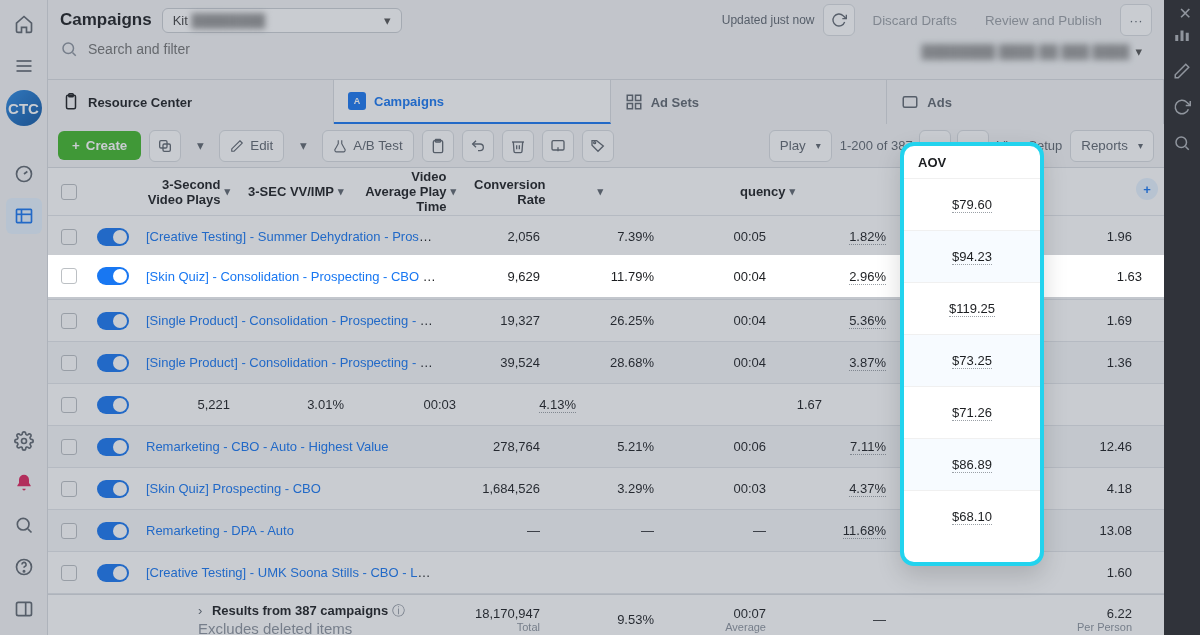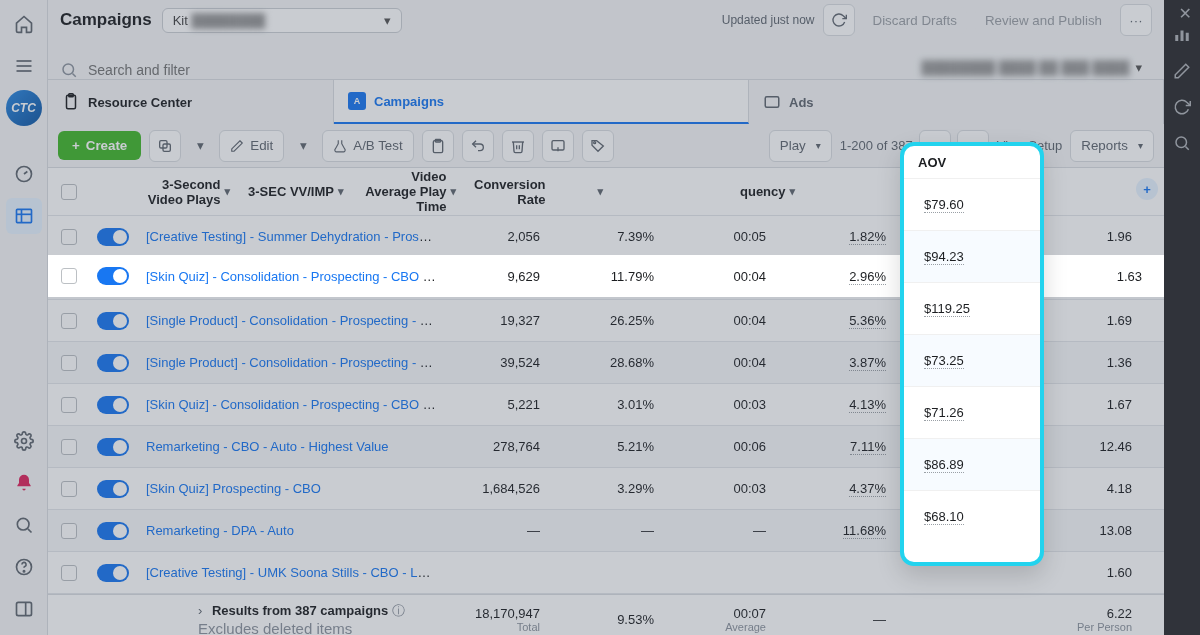--- a/index.html
+++ b/index.html
@@ -19,21 +19,21 @@
   background: #f5f6f7; border-right: 1px solid #dadde1;
   display: flex; flex-direction: column; align-items: center;
   padding-top: 6px; gap: 6px;
 }
 .fb-nav .nav-icon {
   width: 36px; height: 36px; display: flex; align-items: center; justify-content: center;
   border-radius: 6px; color: #606770;
 }
 .fb-nav .nav-icon.avatar {
   background: linear-gradient(135deg,#2c89e2,#1157a3); color: #fff; border-radius: 50%;
-  font-size: 12px; font-weight: 700; font-style: italic;
+  font-size: 15px; font-weight: 700;
 }
 .fb-nav .nav-icon.active { background: #e7f3ff; color: #1877f2; }
 .fb-nav .footer-icons { margin-top: auto; display: flex; flex-direction: column; gap: 6px; margin-bottom: 8px; }
 
 .right-rail {
   position: absolute; right: 0; top: 0; width: 36px; height: 635px;
   background: #2b2c2f; display: flex; flex-direction: column; align-items: center; gap: 18px;
   padding-top: 26px; color: #b0b3b8;
 }
 .right-rail .close-btn { position: absolute; top: 4px; right: 8px; color: #b0b3b8; font-size: 16px; }
@@ -53,21 +53,21 @@
   width: 240px; justify-content: space-between; color: #555;
 }
 .account-dropdown .account-name { color: #444; }
 .account-dropdown .account-id { filter: blur(3px); color: #969696; }
 .topbar .right-group { margin-left: auto; display: flex; align-items: center; gap: 8px; }
 .updated-text { color: #606770; font-size: 12px; }
 .soft-btn { background: #f5f6f7; border: 0; padding: 6px 10px; border-radius: 6px; color: #606770; }
 .soft-btn.disabled { opacity: .6; }
 
 .search-row {
-  height: 40px; display: flex; align-items: flex-end; padding: 0 12px; gap: 10px;
+  height: 40px; display: flex; align-items: flex-start; padding: 0 12px; gap: 10px;
   border-bottom: 1px solid #dadde1;
 }
 .search-box { flex: 1; display: flex; align-items: center; gap: 10px; color: #8d949e; }
 .search-box input { border: 0; background: transparent; flex: 1; font-size: 14px; color: #1c1e21; outline: none; }
 .account-chip { display: flex; align-items: center; gap: 6px; color: #555; padding: 4px 10px; border-radius: 6px; }
 .account-chip .chip-label { filter: blur(3px); color: #9a9a9a; }
 
 .tabs-row { height: 44px; display: flex; align-items: stretch; }
 .rc-tab {
   width: 286px; display: flex; align-items: center; gap: 8px; padding: 0 14px;
@@ -118,21 +118,21 @@
 .totals .tcell { text-align:right; padding-right:18px; }
 .totals .sub { display:block; color:#8d949e; font-size:11px; }
 
 .aov-callout {
   position:absolute; top:142px; left:900px; width:144px; height:424px;
   background:#fff; border:4px solid #22d3ee; border-radius:14px;
   box-shadow: 0 10px 24px rgba(0,0,0,.15);
   display:flex; flex-direction:column; overflow:hidden; z-index:50;
 }
 .aov-callout .hdr { font-weight:700; padding:9px 14px 8px; }
-.aov-callout .val { height:52px; display:flex; align-items:center; justify-content:flex-start; padding:0 20px; font-weight:400; border-top:1px solid #f0f0f0; }
+.aov-callout .val { height:52px; display:flex; align-items:center; justify-content:center; padding:0 13px; font-weight:400; border-top:1px solid #f0f0f0; }
 .aov-callout .val.alt { background:#f7fbff; }
 .aov-callout .val span { border-bottom:1px dotted #9aa0a6; }
 
 .dim-overlay {
   position:absolute; inset:0; background:rgba(60,72,88,.28); pointer-events:none; z-index:10;
 }
 .cut-row {
   position:absolute; left:48px; right:36px; height:42px; top:255px; z-index:20;
   background:#fff; display:flex; align-items:center;
 }
@@ -288,20 +288,31 @@
         </span>
       <span>Resource Center</span>
     </div>
     <div class="section-tab active">
       <span class="tab-ico">A</span>
       <span>Campaigns</span>
     </div>
     <div class="section-tab grey">
       <span>
           <svg width="18" height="18" viewBox="0 0 24 24" fill="none" stroke="currentColor" stroke-width="2">
+            <rect x="3" y="3" width="7" height="7"></rect>
+            <rect x="14" y="3" width="7" height="7"></rect>
+            <rect x="3" y="14" width="7" height="7"></rect>
+            <rect x="14" y="14" width="7" height="7"></rect>
+          </svg>
+        </span>
+      <span>Ad Sets</span>
+    </div>
+    <div class="section-tab grey">
+      <span>
+          <svg width="18" height="18" viewBox="0 0 24 24" fill="none" stroke="currentColor" stroke-width="2">
             <rect x="3" y="5" width="18" height="14" rx="2"></rect>
           </svg>
         </span>
       <span>Ads</span>
     </div>
   </div>
 
   <div class="toolbar">
     <button class="btn-create">
         <span>+</span>
@@ -465,21 +476,20 @@
           <div style="width:146px"></div>
           <div class="col-f num">1.36</div>
         </div>
         <div class="trow">
           <div class="col-check">
             <div class="chk"></div>
           </div>
           <div class="col-toggle">
             <div class="toggle"></div>
           </div>
-          <div class="col-name"><span class="linkish">[Skin Quiz] - Consolidation - Prospecting - CBO - LC</span></div>
           <div class="col-a num">5,221</div>
           <div class="col-b num">3.01%</div>
           <div class="col-c num">00:03</div>
           <div class="col-d num"><span class="dotted">4.13%</span></div>
           <div style="width:146px"></div>
           <div class="col-f num">1.67</div>
         </div>
         <div class="trow alt">
           <div class="col-check">
             <div class="chk"></div>

